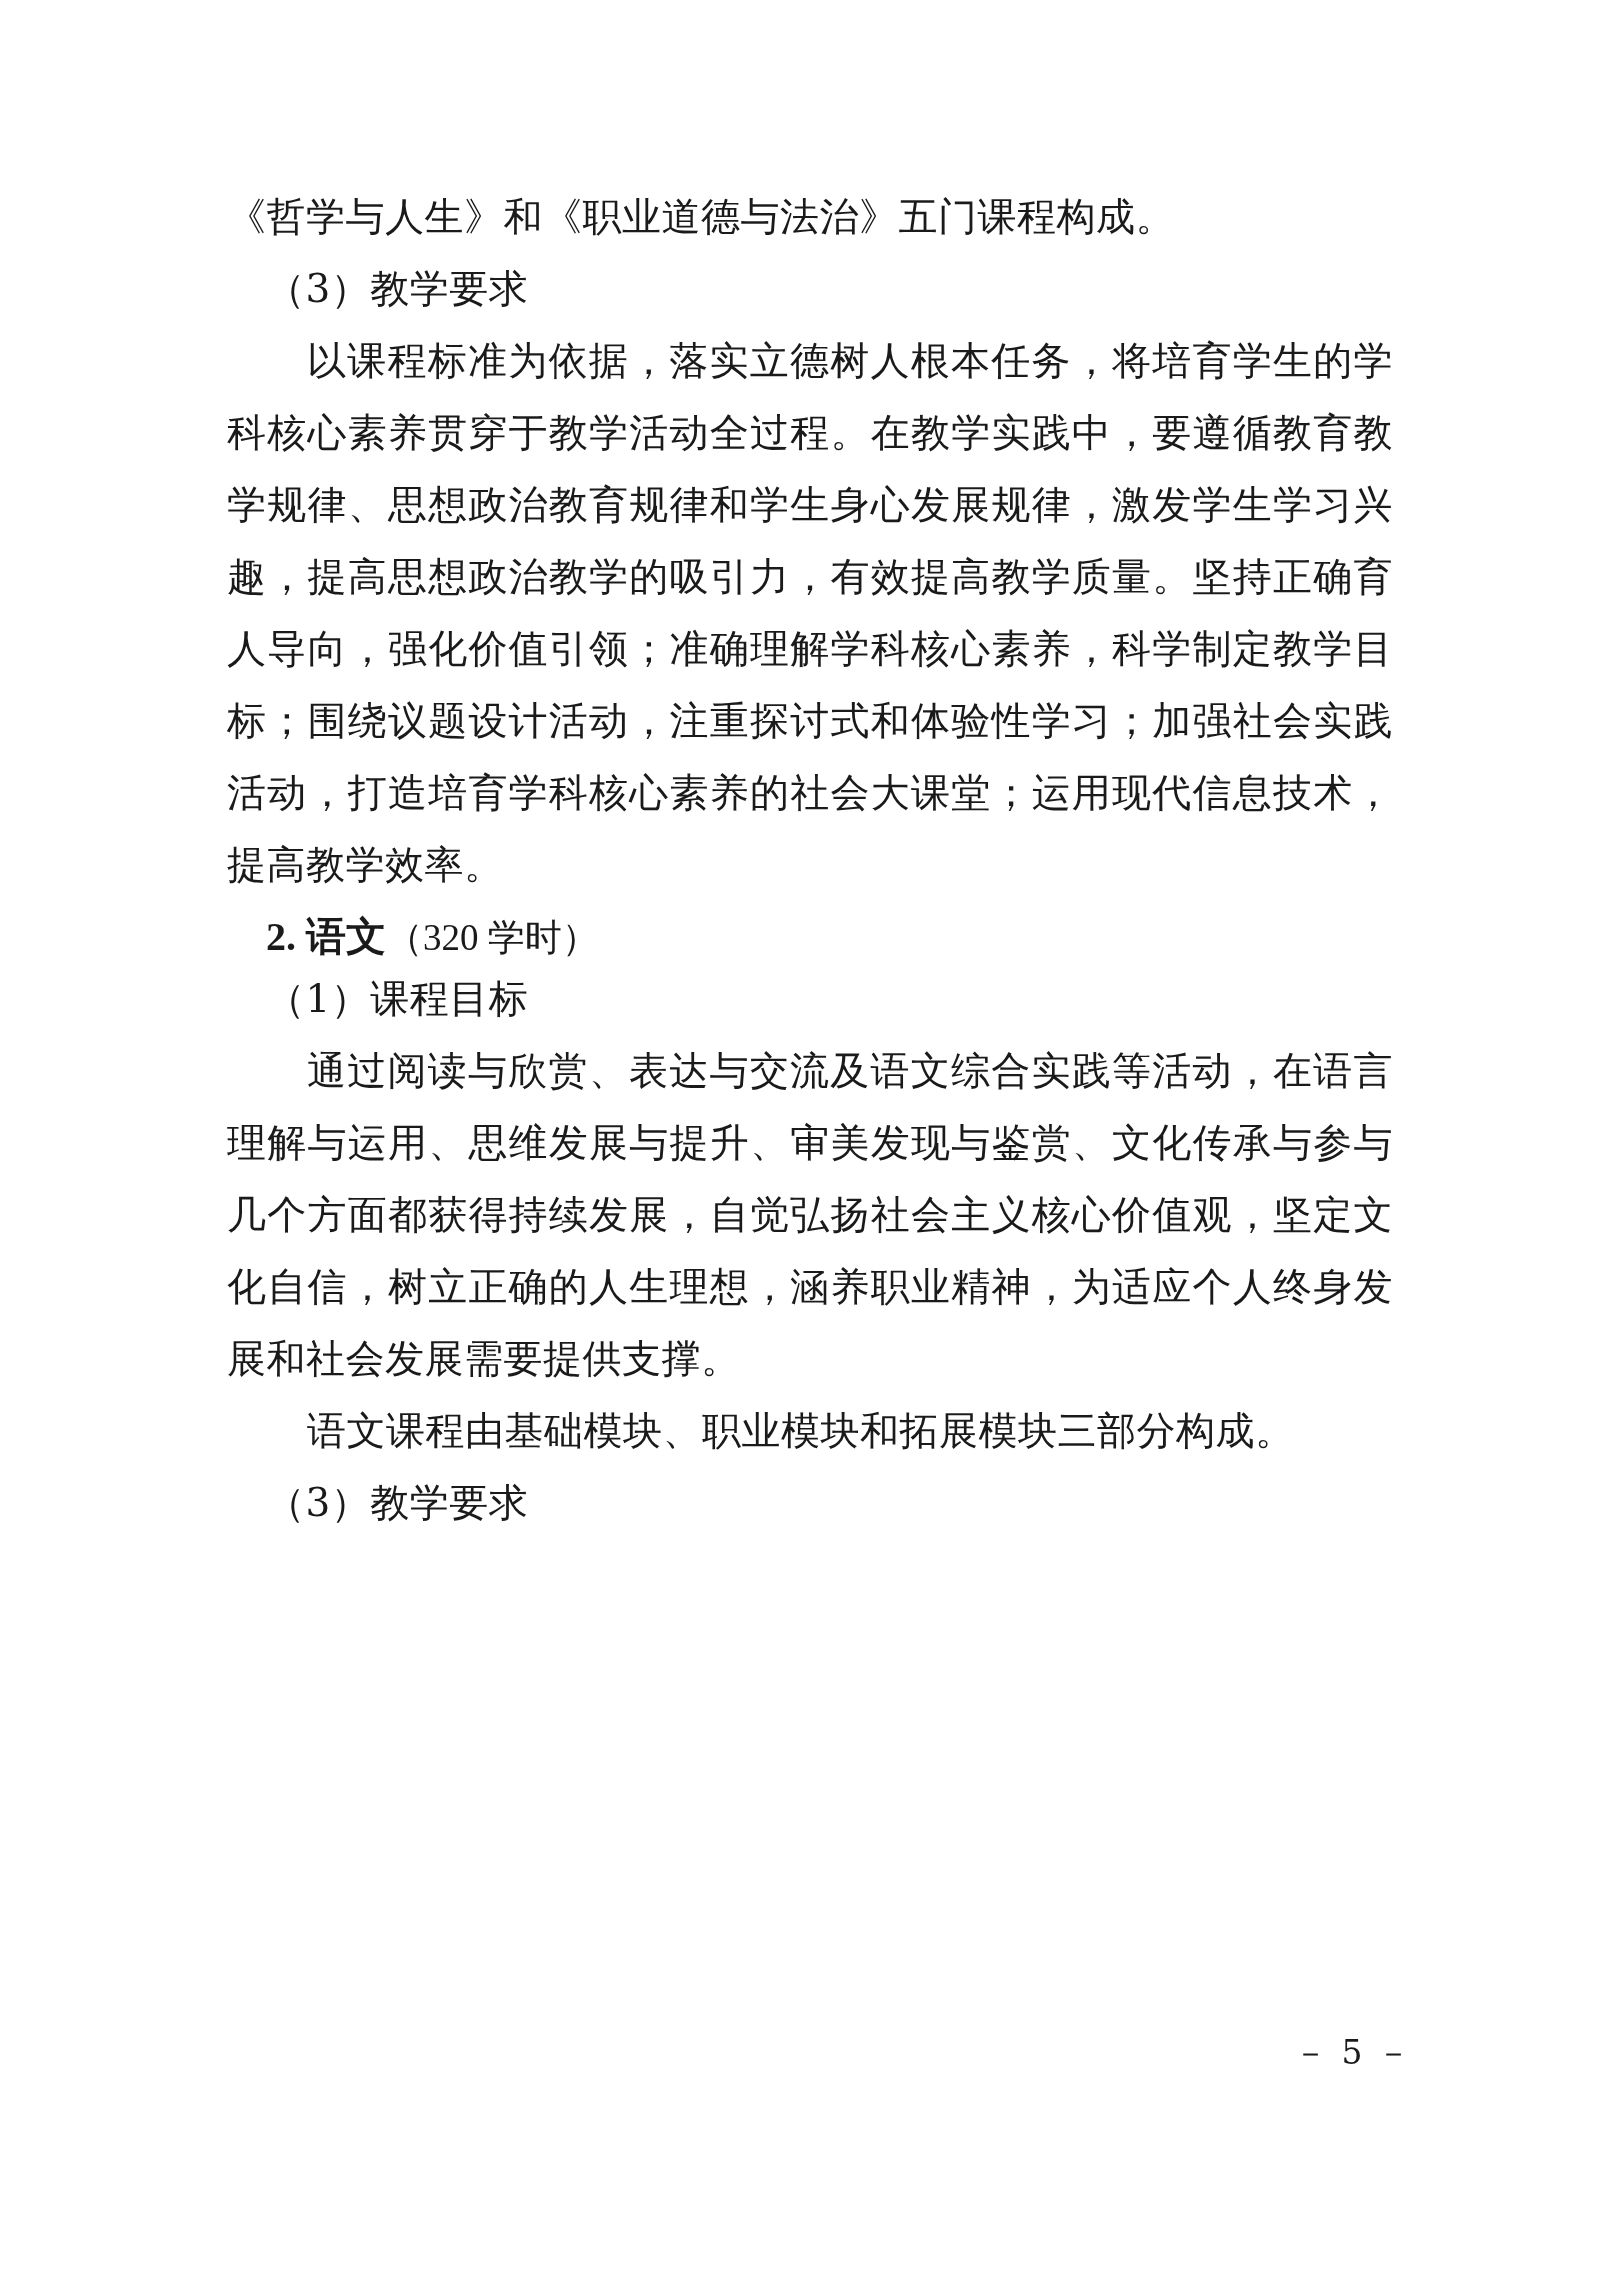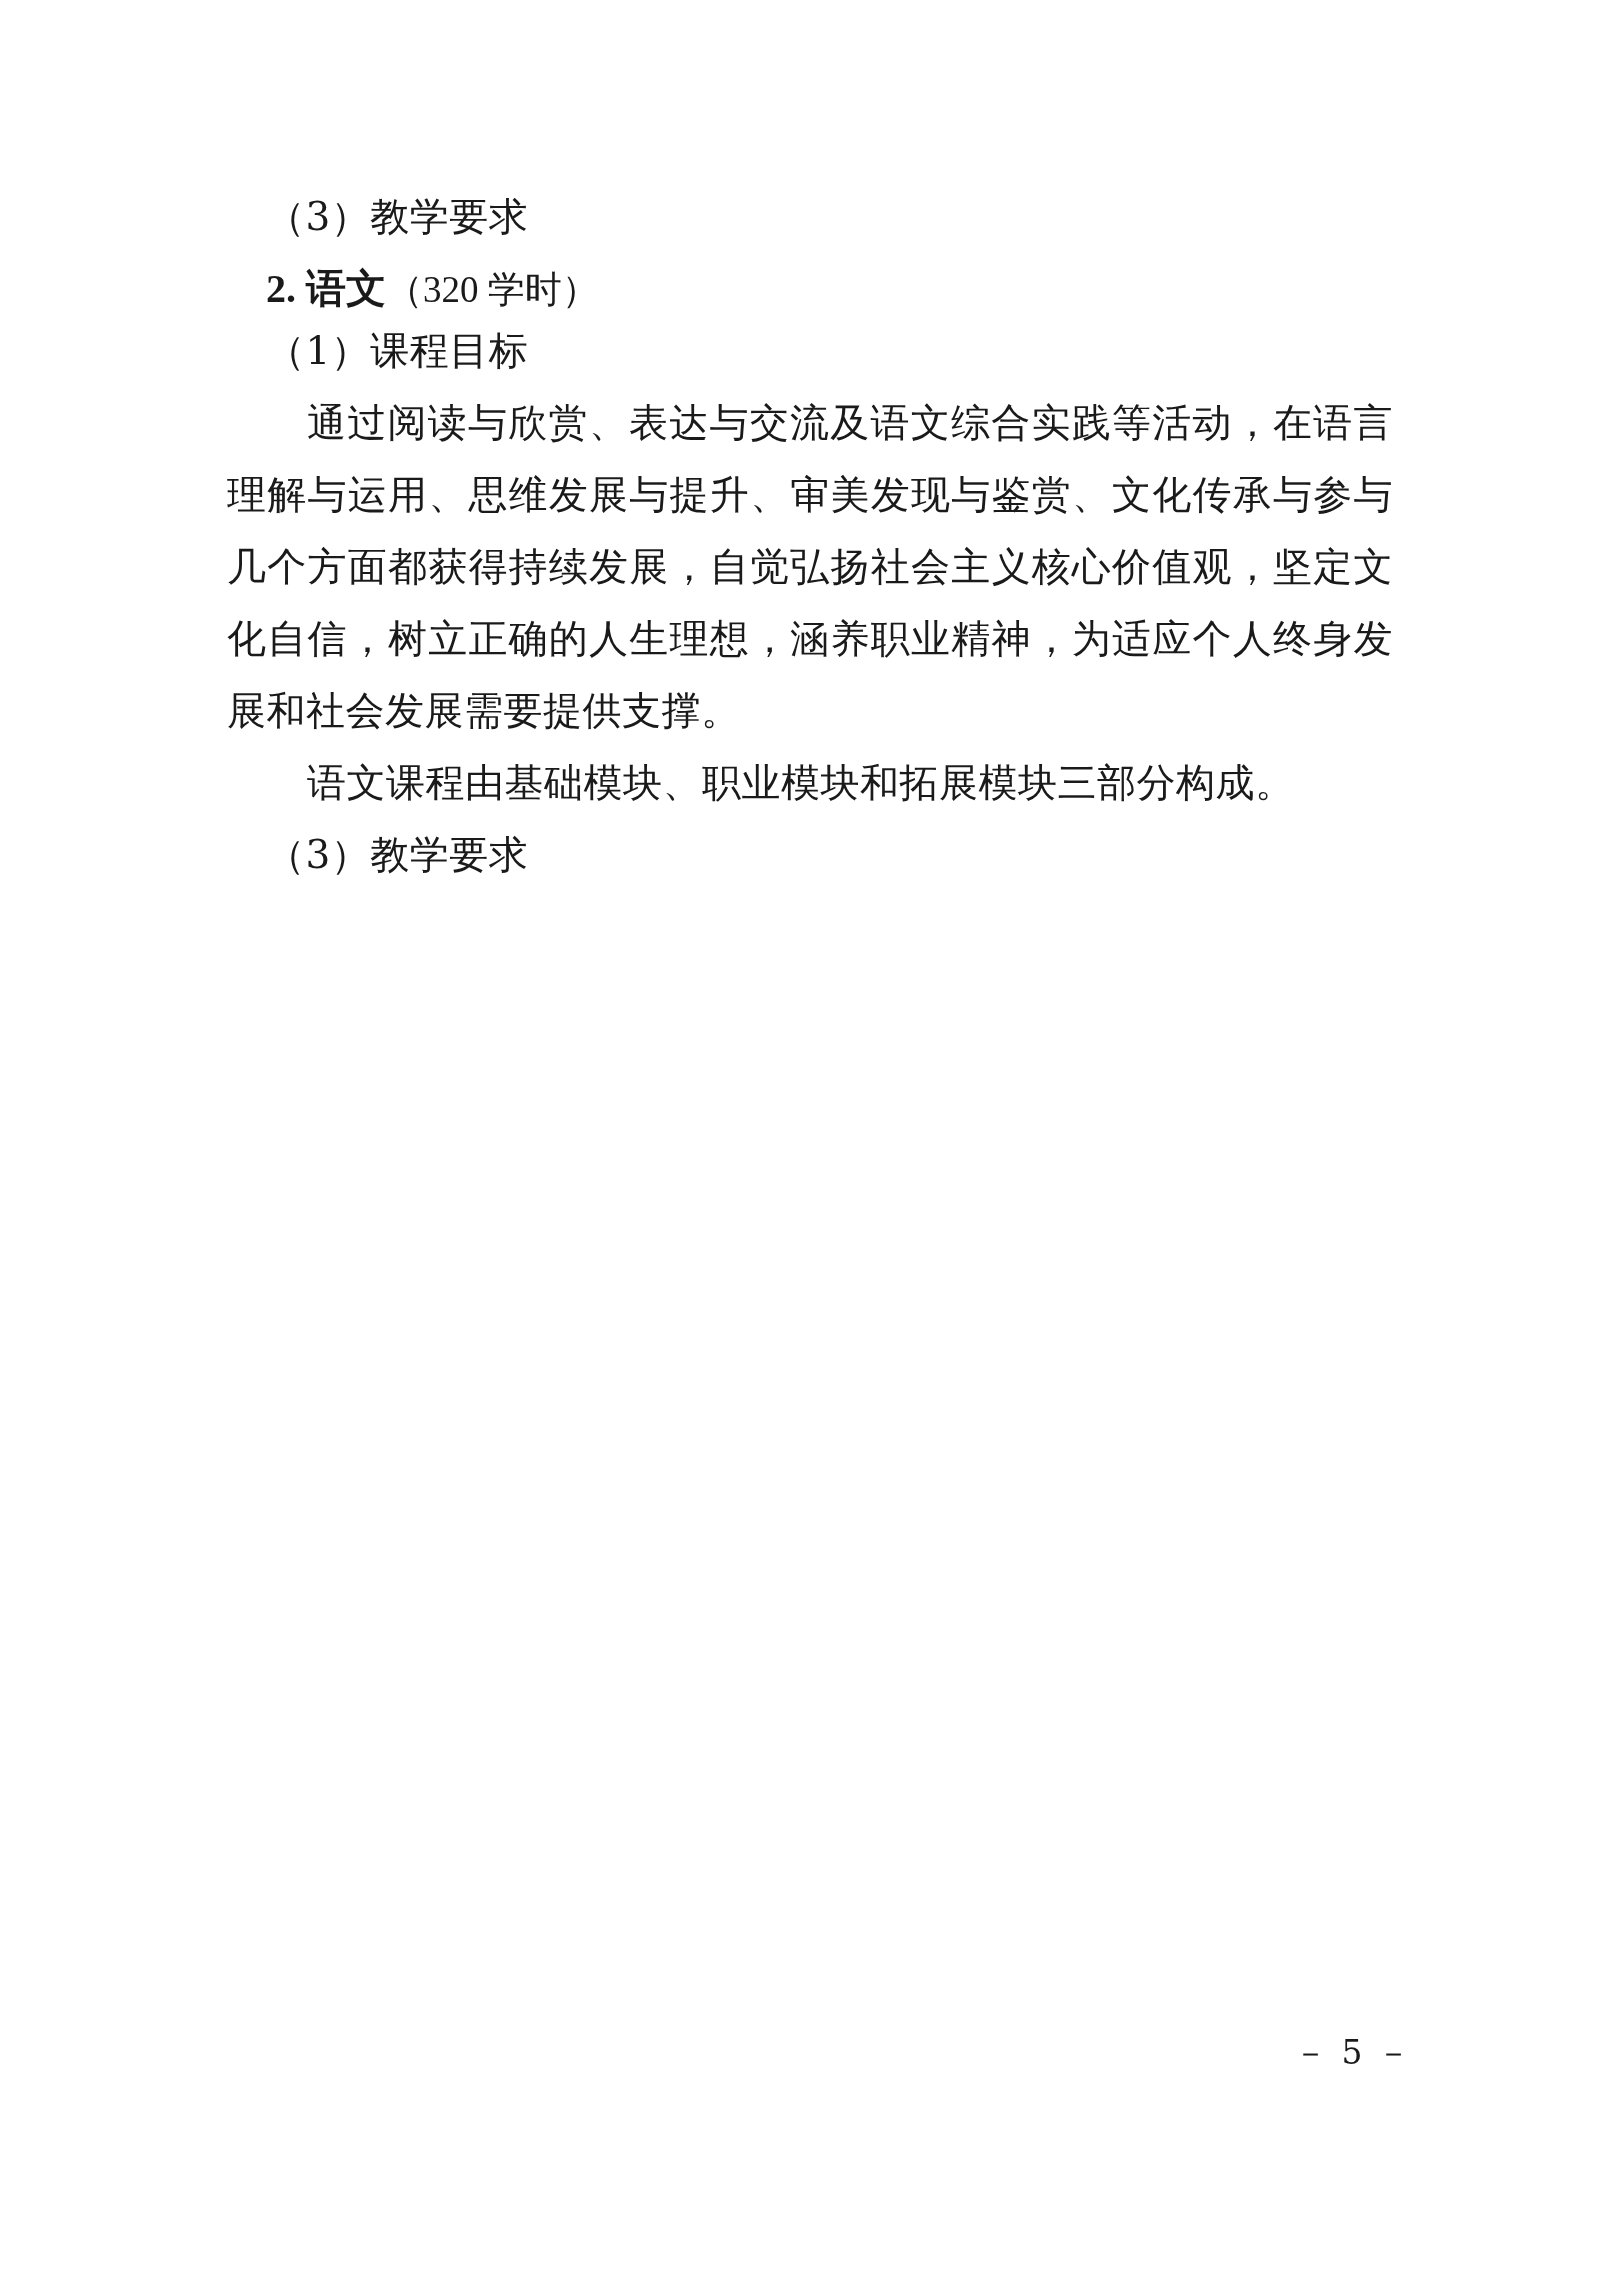--- a/index.html
+++ b/index.html
@@ -67,23 +67,25 @@
     color: #1a1a1a;
   }
 </style>
 </head>
 <body>
 
 <div class="page">
 
   <div class="content">
 
+    <p class="para">《哲学与人生》和《职业道德与法治》五门课程构成。</p>
 
     <p class="para indent-small">（3）教学要求</p>
 
+    <p class="para indent">以课程标准为依据，落实立德树人根本任务，将培育学生的学科核心素养贯穿于教学活动全过程。在教学实践中，要遵循教育教学规律、思想政治教育规律和学生身心发展规律，激发学生学习兴趣，提高思想政治教学的吸引力，有效提高教学质量。坚持正确育人导向，强化价值引领；准确理解学科核心素养，科学制定教学目标；围绕议题设计活动，注重探讨式和体验性学习；加强社会实践活动，打造培育学科核心素养的社会大课堂；运用现代信息技术，提高教学效率。</p>
 
     <p class="heading">
       <span class="bold">2. 语文</span><span class="hours">（320 学时）</span>
     </p>
 
     <p class="para indent-small">（1）课程目标</p>
 
     <p class="para indent">通过阅读与欣赏、表达与交流及语文综合实践等活动，在语言理解与运用、思维发展与提升、审美发现与鉴赏、文化传承与参与几个方面都获得持续发展，自觉弘扬社会主义核心价值观，坚定文化自信，树立正确的人生理想，涵养职业精神，为适应个人终身发展和社会发展需要提供支撑。</p>
 
 

